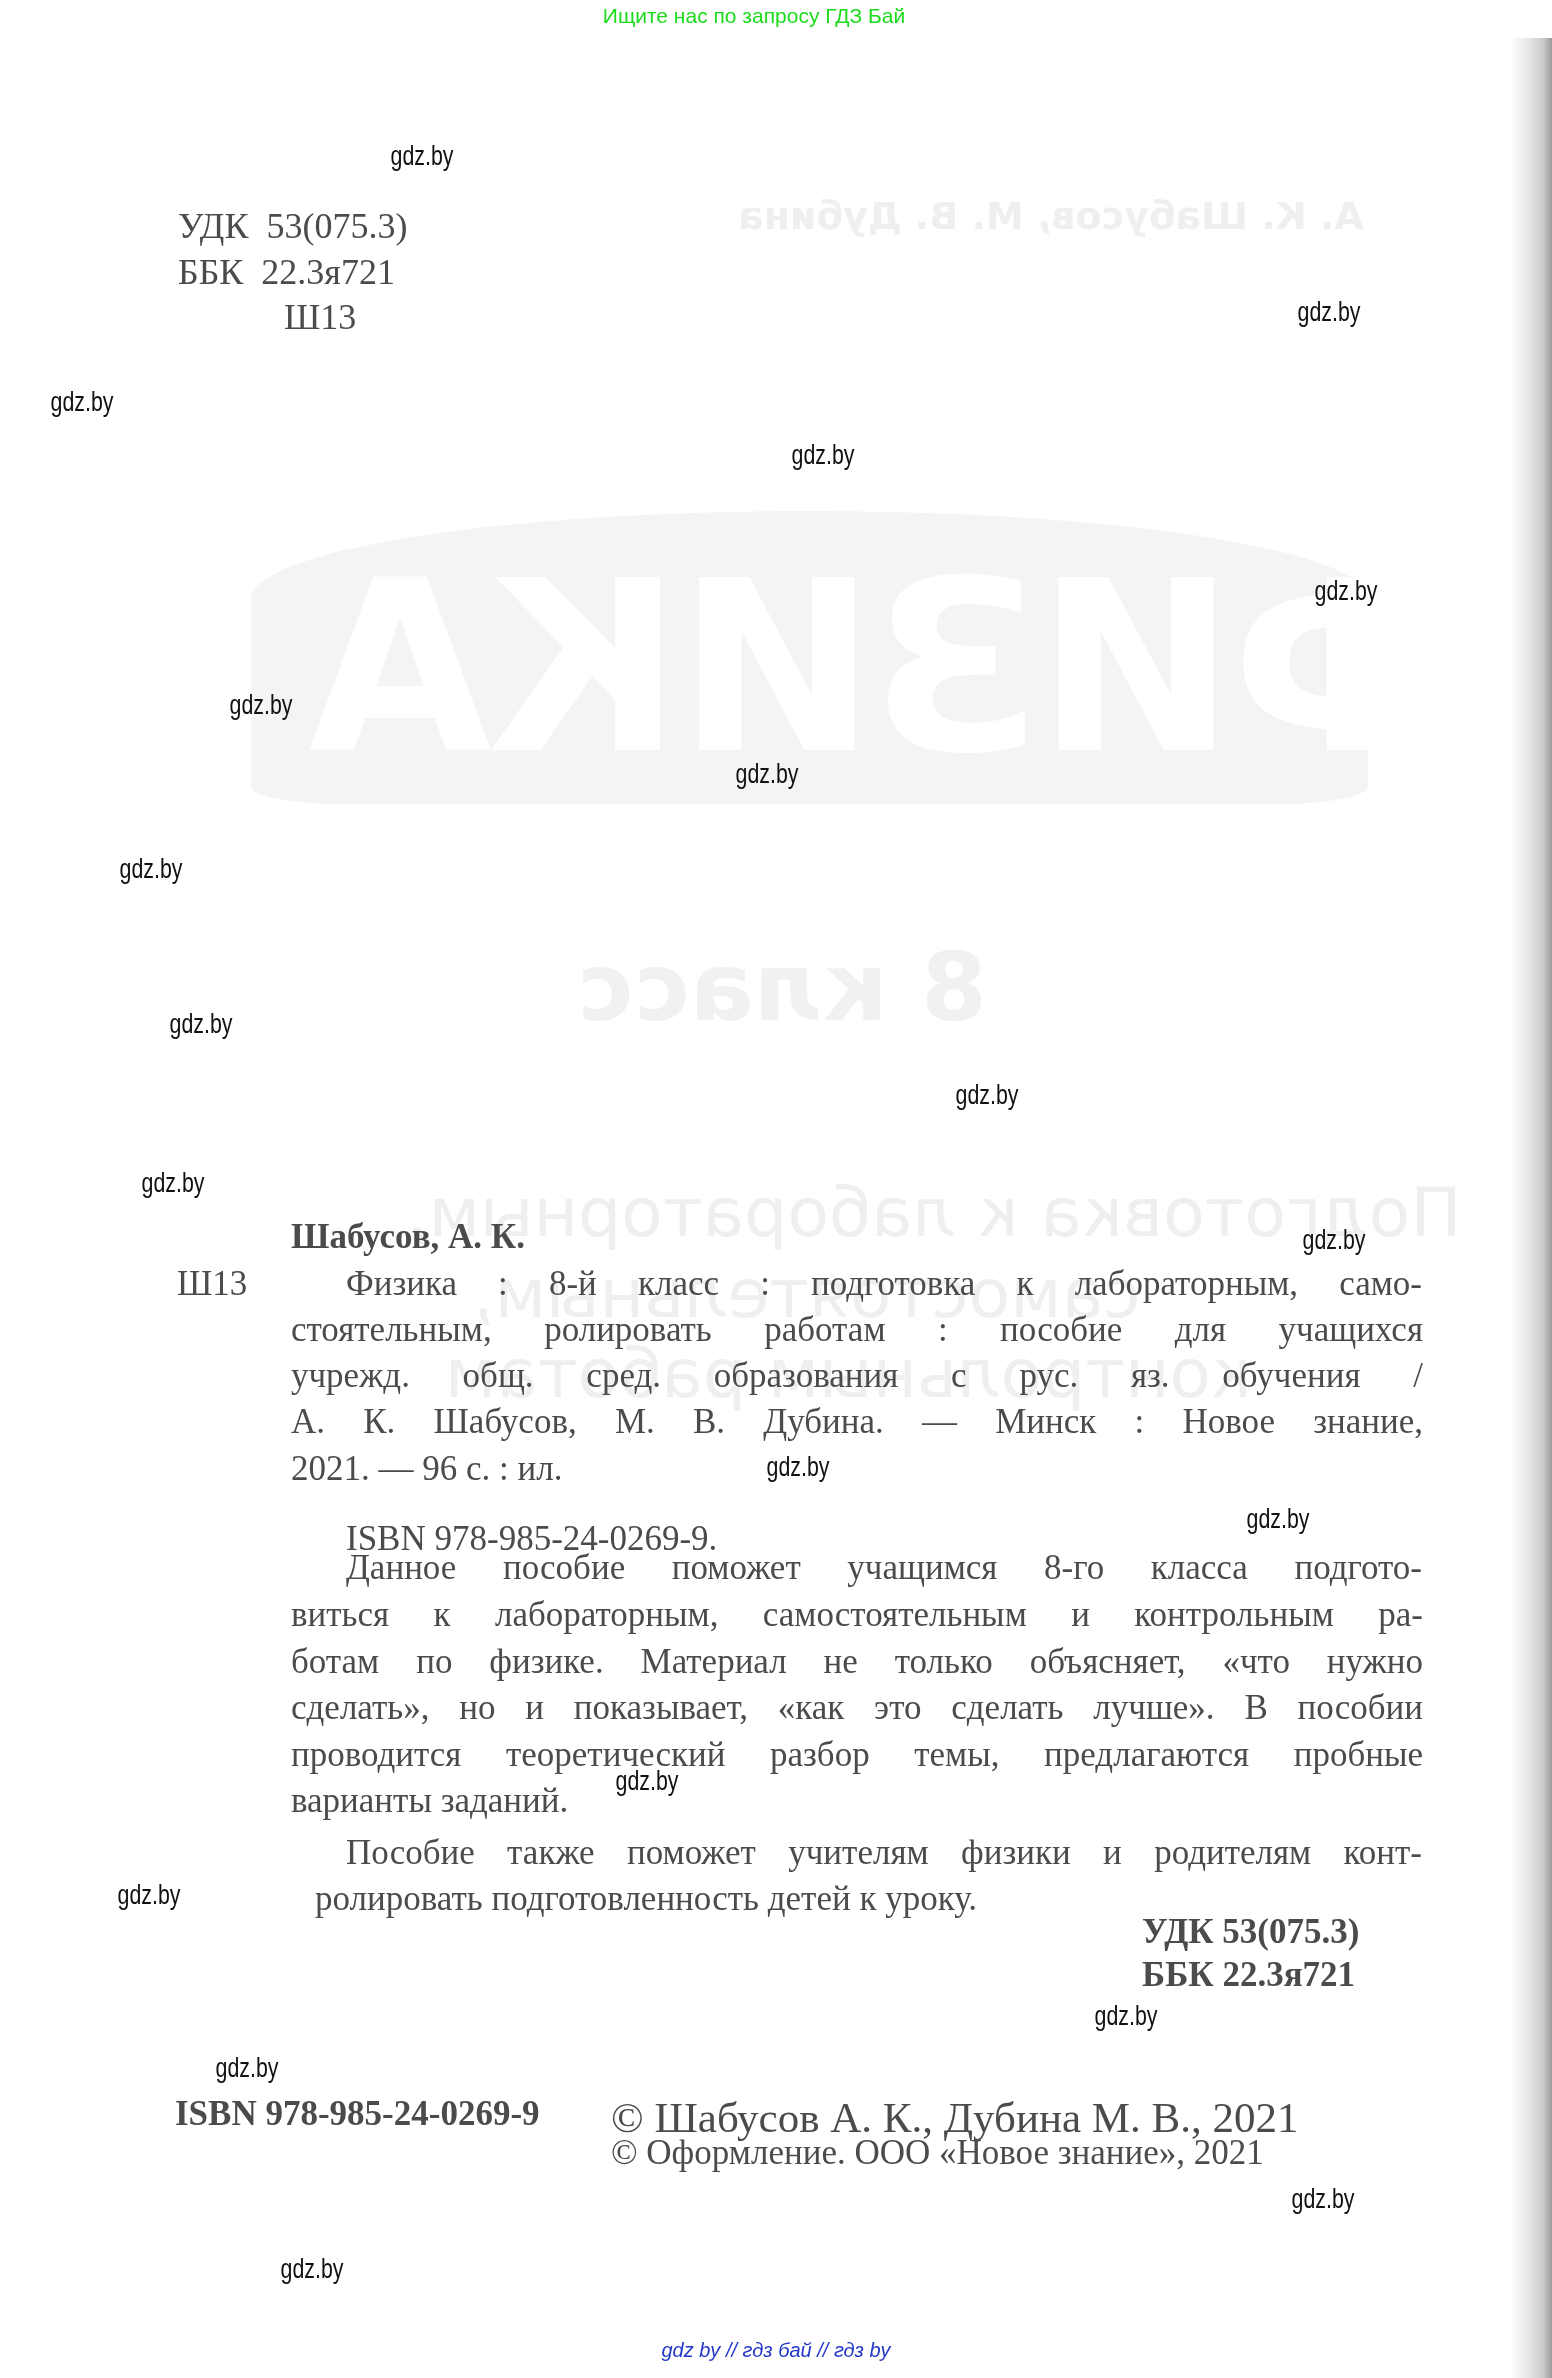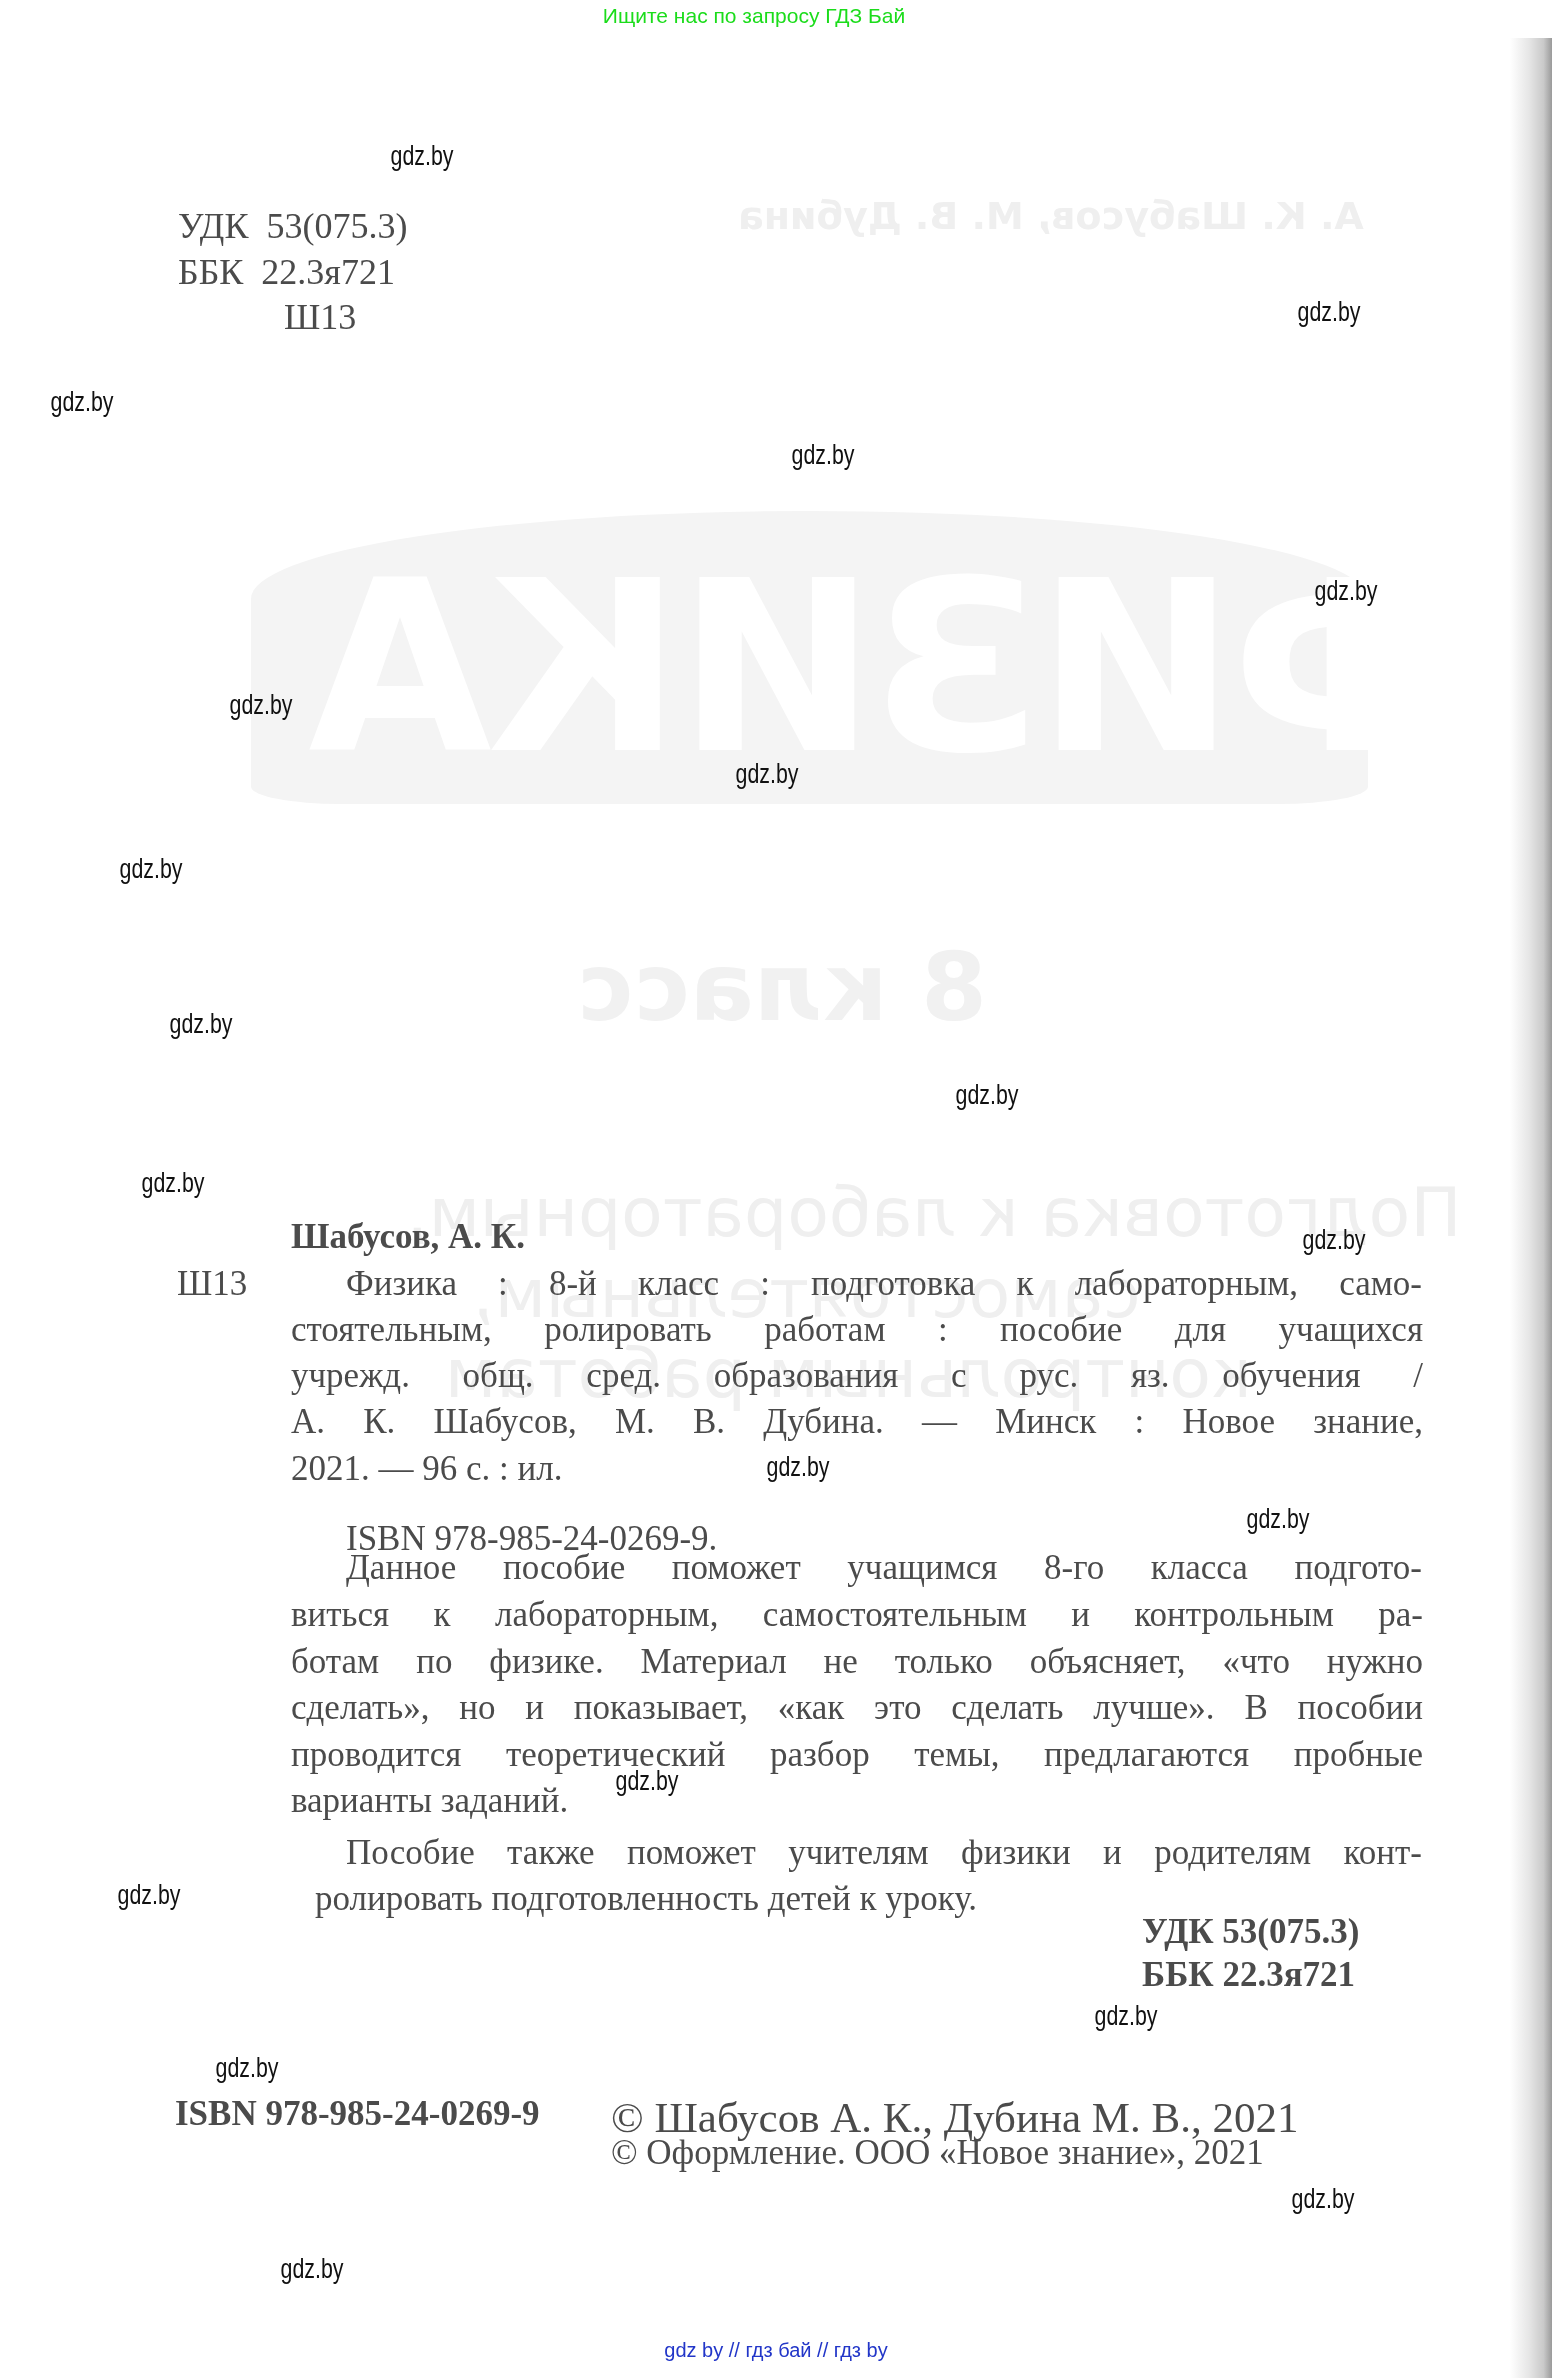--- a/index.html
+++ b/index.html
@@ -3,21 +3,21 @@
 <meta charset="utf-8">
 <style>
   html, body { margin: 0; padding: 0; background: #ffffff; }
   body { width: 1552px; height: 2378px; position: relative; overflow: hidden; }
   .page { position: absolute; left: 0; top: 0; width: 1552px; height: 2378px; background: #ffffff; }
   .edge-shadow { position: absolute; left: 1510px; top: 38px; width: 42px; height: 2340px;
     background: linear-gradient(to right, rgba(255,255,255,0) 0%, #e6e6e6 45%, #c9c9c9 80%, #9a9a9a 100%); }
   .banner-top { position: absolute; top: 3.8px; left: 0; width: 1508px; text-align: center;
     font-family: "Liberation Sans", sans-serif; font-size: 21px; color: #1bdc1b; }
   .banner-bottom { position: absolute; top: 2339px; left: 0; width: 1552px; text-align: center;
-    font-family: "Liberation Sans", sans-serif; font-size: 20px; color: #2236c8; }
+    font-family: "Liberation Sans", sans-serif; font-size: 20px; color: #2236c8; font-style: italic; }
   .banner-bottom span { white-space: pre; }
 
   
   .ghost { position: absolute; font-family: "DejaVu Sans", sans-serif; font-weight: bold;
     color: #f1f1f1; transform: scaleX(-1); white-space: nowrap; pointer-events: none; }
   .ghost-light { position: absolute; font-family: "DejaVu Sans", sans-serif;
     color: #efefef; transform: scaleX(-1); white-space: nowrap; }
   .ghost-band { position: absolute; left: 251px; top: 511px; width: 1117px; height: 293px;
     background: #f4f4f4; border-radius: 50% 50% 8% 8% / 30% 30% 6% 6%; }
 

